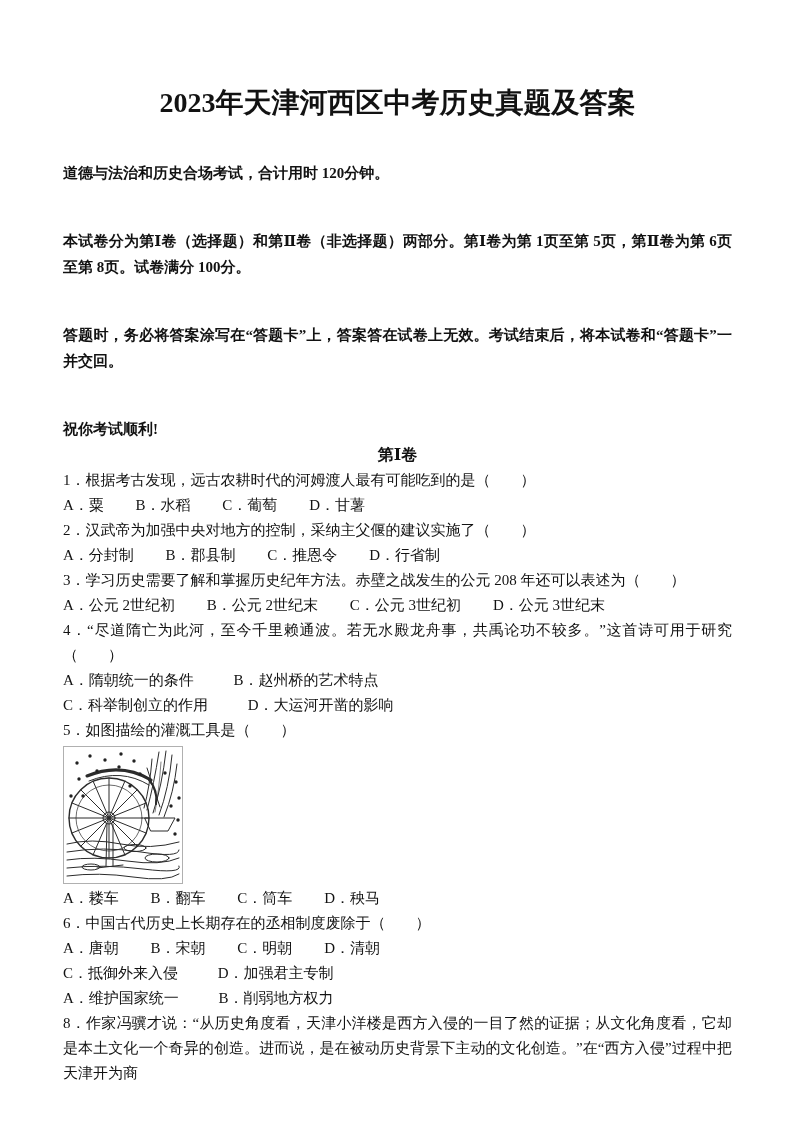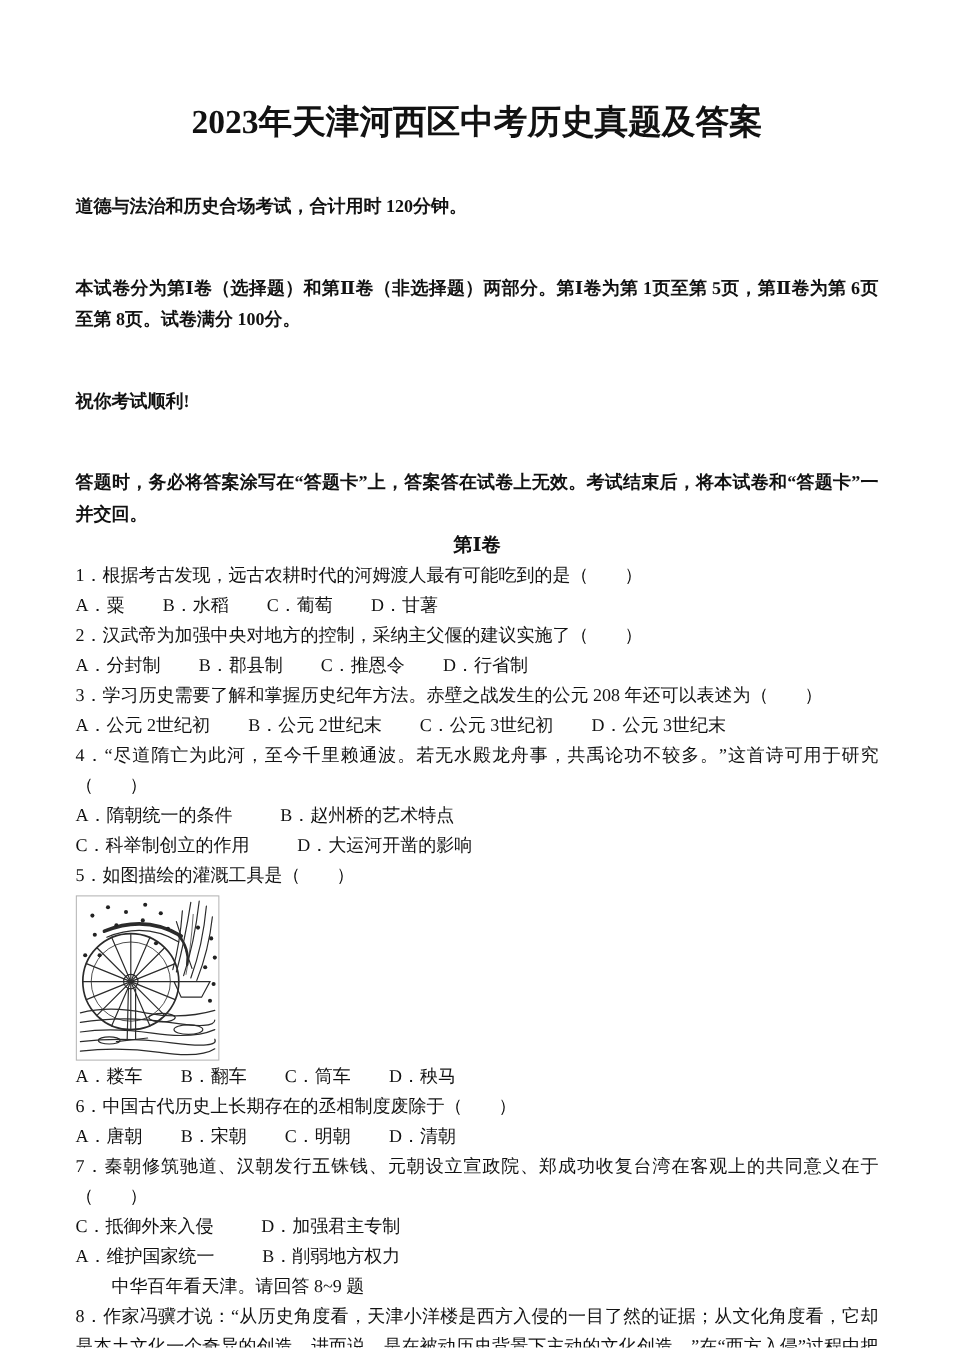--- a/index.html
+++ b/index.html
@@ -35,22 +35,22 @@
 </head>
 <body>
 
 <div class="page">
 
   <h1 class="title">2023年天津河西区中考历史真题及答案</h1>
 
   <div class="intro">
     <p>道德与法治和历史合场考试，合计用时 120分钟。</p>
     <p>本试卷分为第Ⅰ卷（选择题）和第Ⅱ卷（非选择题）两部分。第Ⅰ卷为第 1页至第 5页，第Ⅱ卷为第 6页至第 8页。试卷满分 100分。</p>
+    <p>答题时，务必将答案涂写在“答题卡”上，答案答在试卷上无效。考试结束后，将本试卷和“答题卡”一并交回。</p>
     <p>祝你考试顺利!</p>
-    <p>答题时，务必将答案涂写在“答题卡”上，答案答在试卷上无效。考试结束后，将本试卷和“答题卡”一并交回。</p>
   </div>
 
   <div class="part-heading">第Ⅰ卷</div>
 
 
   <div class="q">
 
     <div>
       <p>1．根据考古发现，远古农耕时代的河姆渡人最有可能吃到的是（　　）</p>
       <p class="opts">
@@ -173,30 +173,28 @@
       <p>6．中国古代历史上长期存在的丞相制度废除于（　　）</p>
       <p class="opts">
         <span>A．唐朝</span>
         <span>B．宋朝</span>
         <span>C．明朝</span>
         <span>D．清朝</span>
       </p>
     </div>
 
     <div>
-      <p>7．秦朝修筑驰道、汉朝发行五铢钱、元朝设立宣政院、郑成功收复台湾在客观上的共同意义在于（　　）</p>
       <p class="opts2">
         <span>C．抵御外来入侵</span>
         <span>D．加强君主专制</span>
       </p>
       <p class="opts2">
         <span>A．维护国家统一</span>
         <span>B．削弱地方权力</span>
       </p>
-      <p class="followup">中华百年看天津。请回答 8~9 题</p>
     </div>
 
     <div>
       <p>8．作家冯骥才说：“从历史角度看，天津小洋楼是西方入侵的一目了然的证据；从文化角度看，它却是本土文化一个奇异的创造。进而说，是在被动历史背景下主动的文化创造。”在“西方入侵”过程中把天津开为商</p>
     </div>
 
   </div>
 </div>
 
 </body></html>

